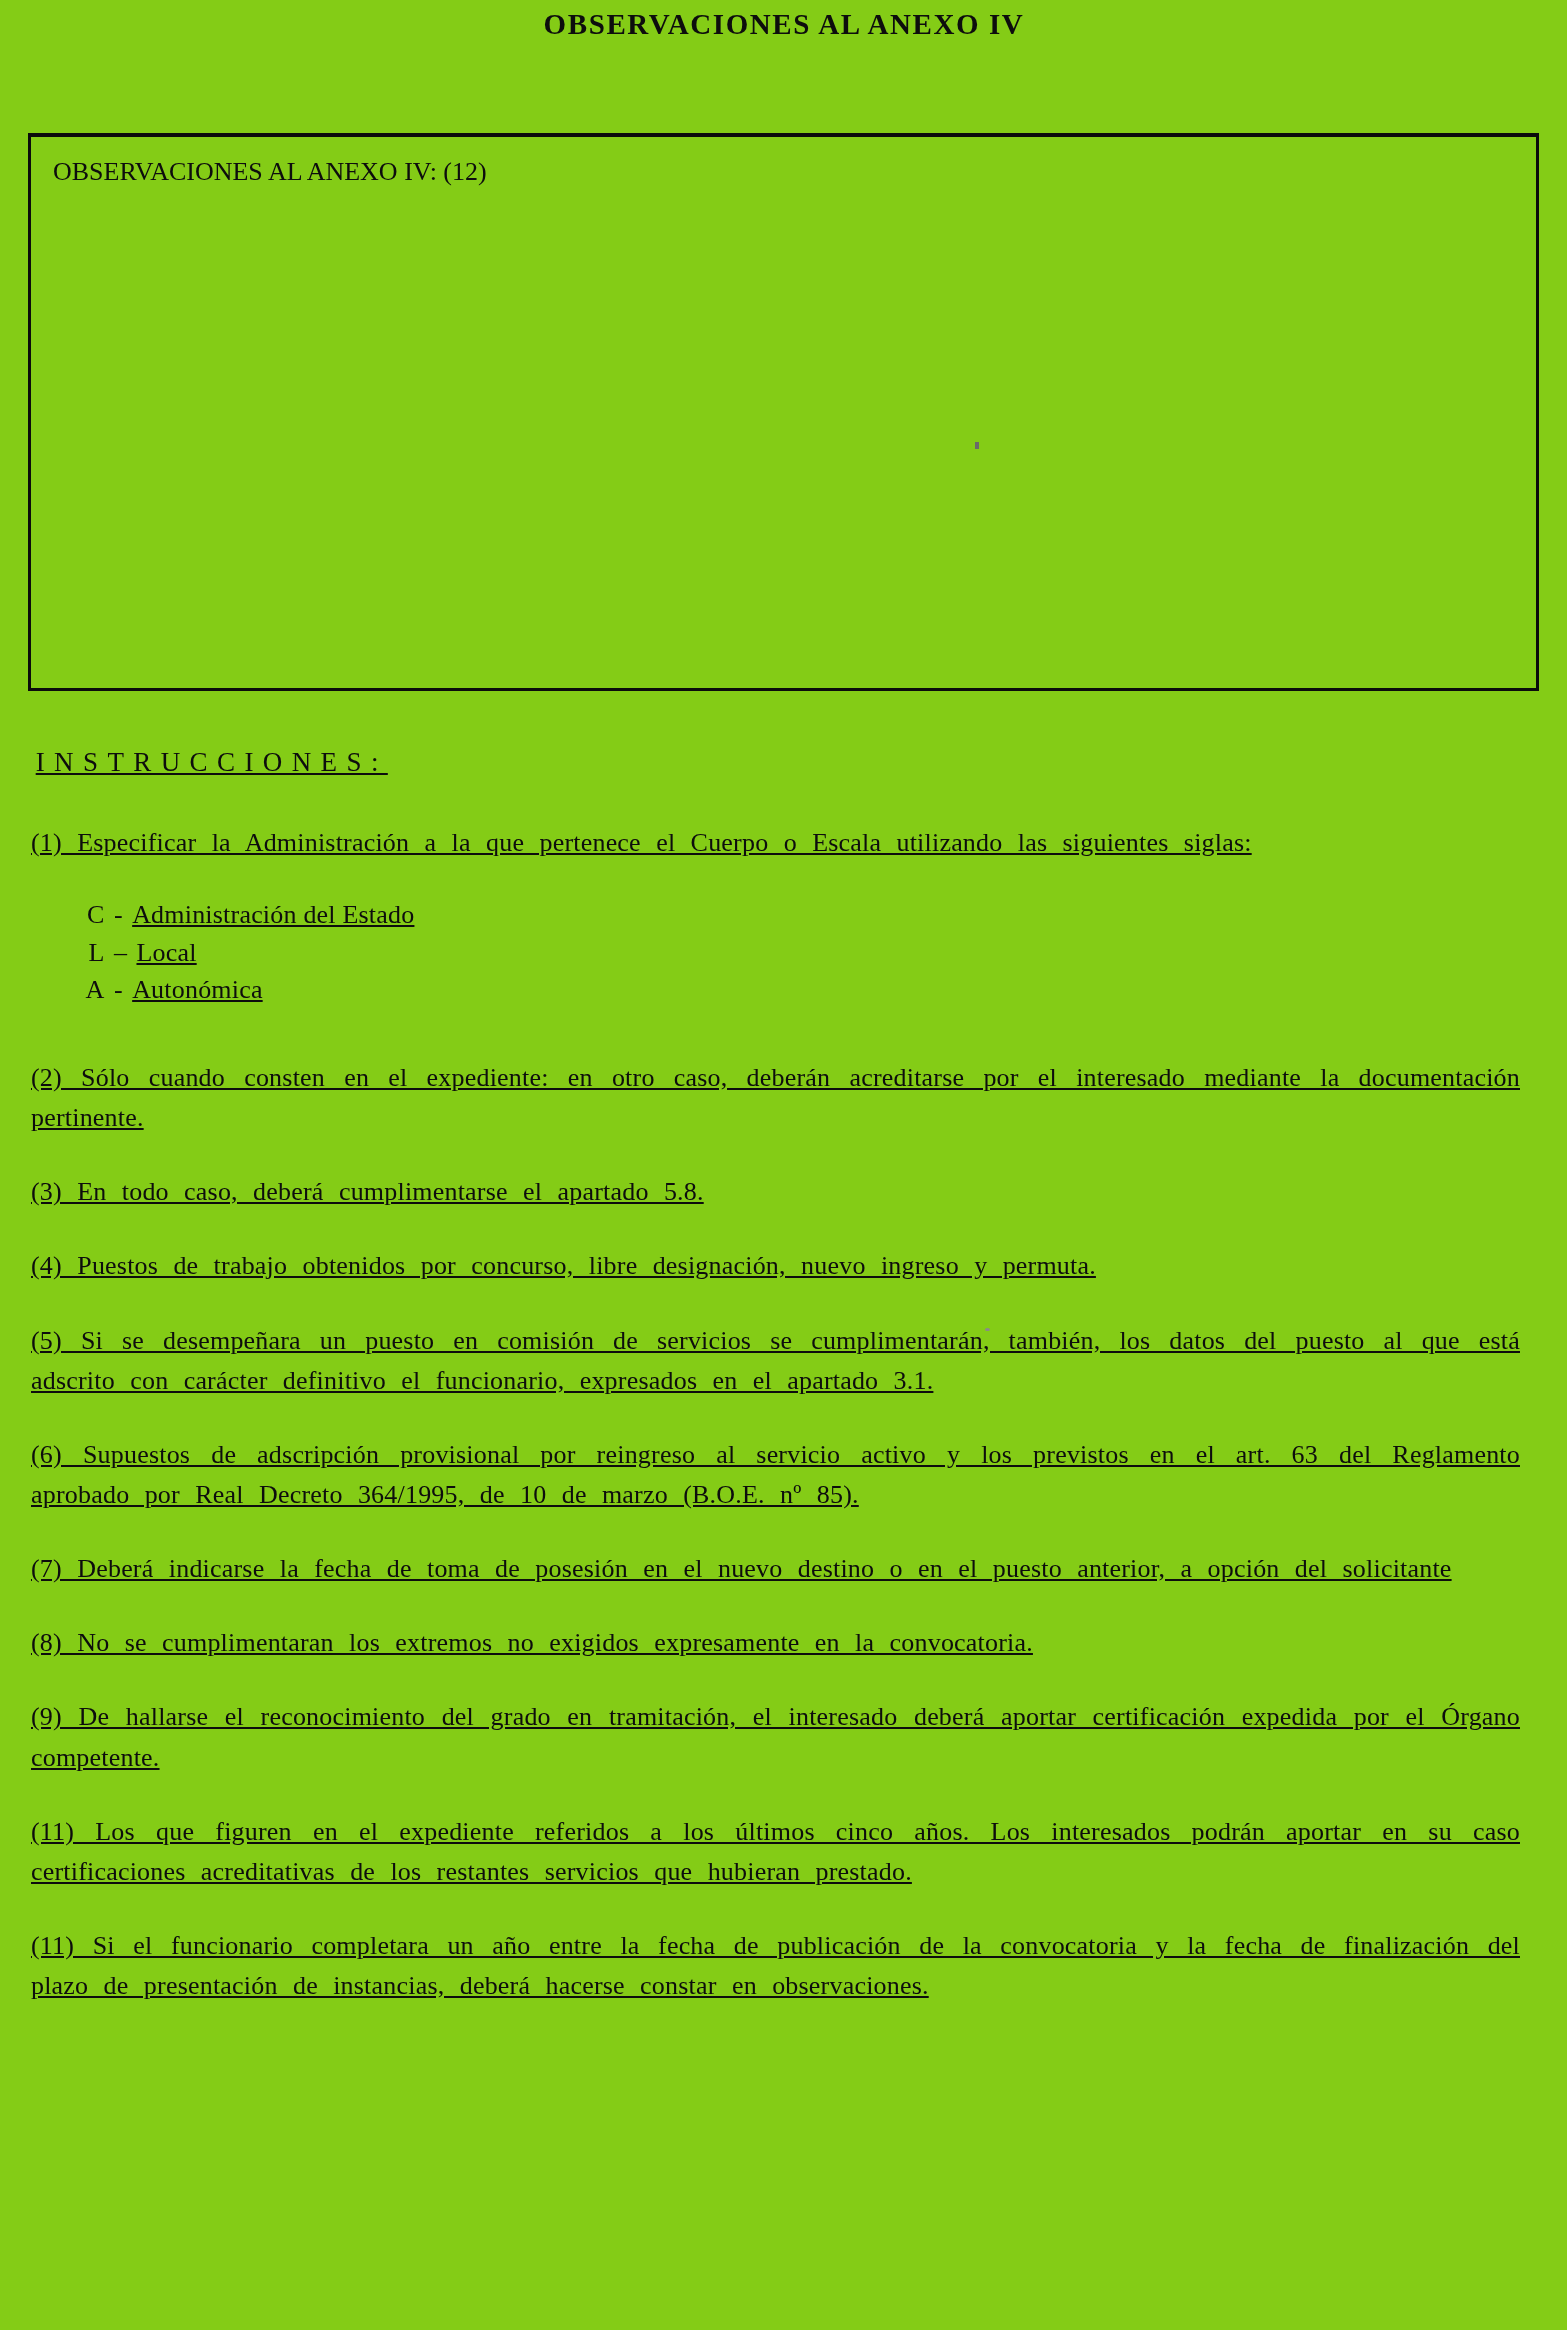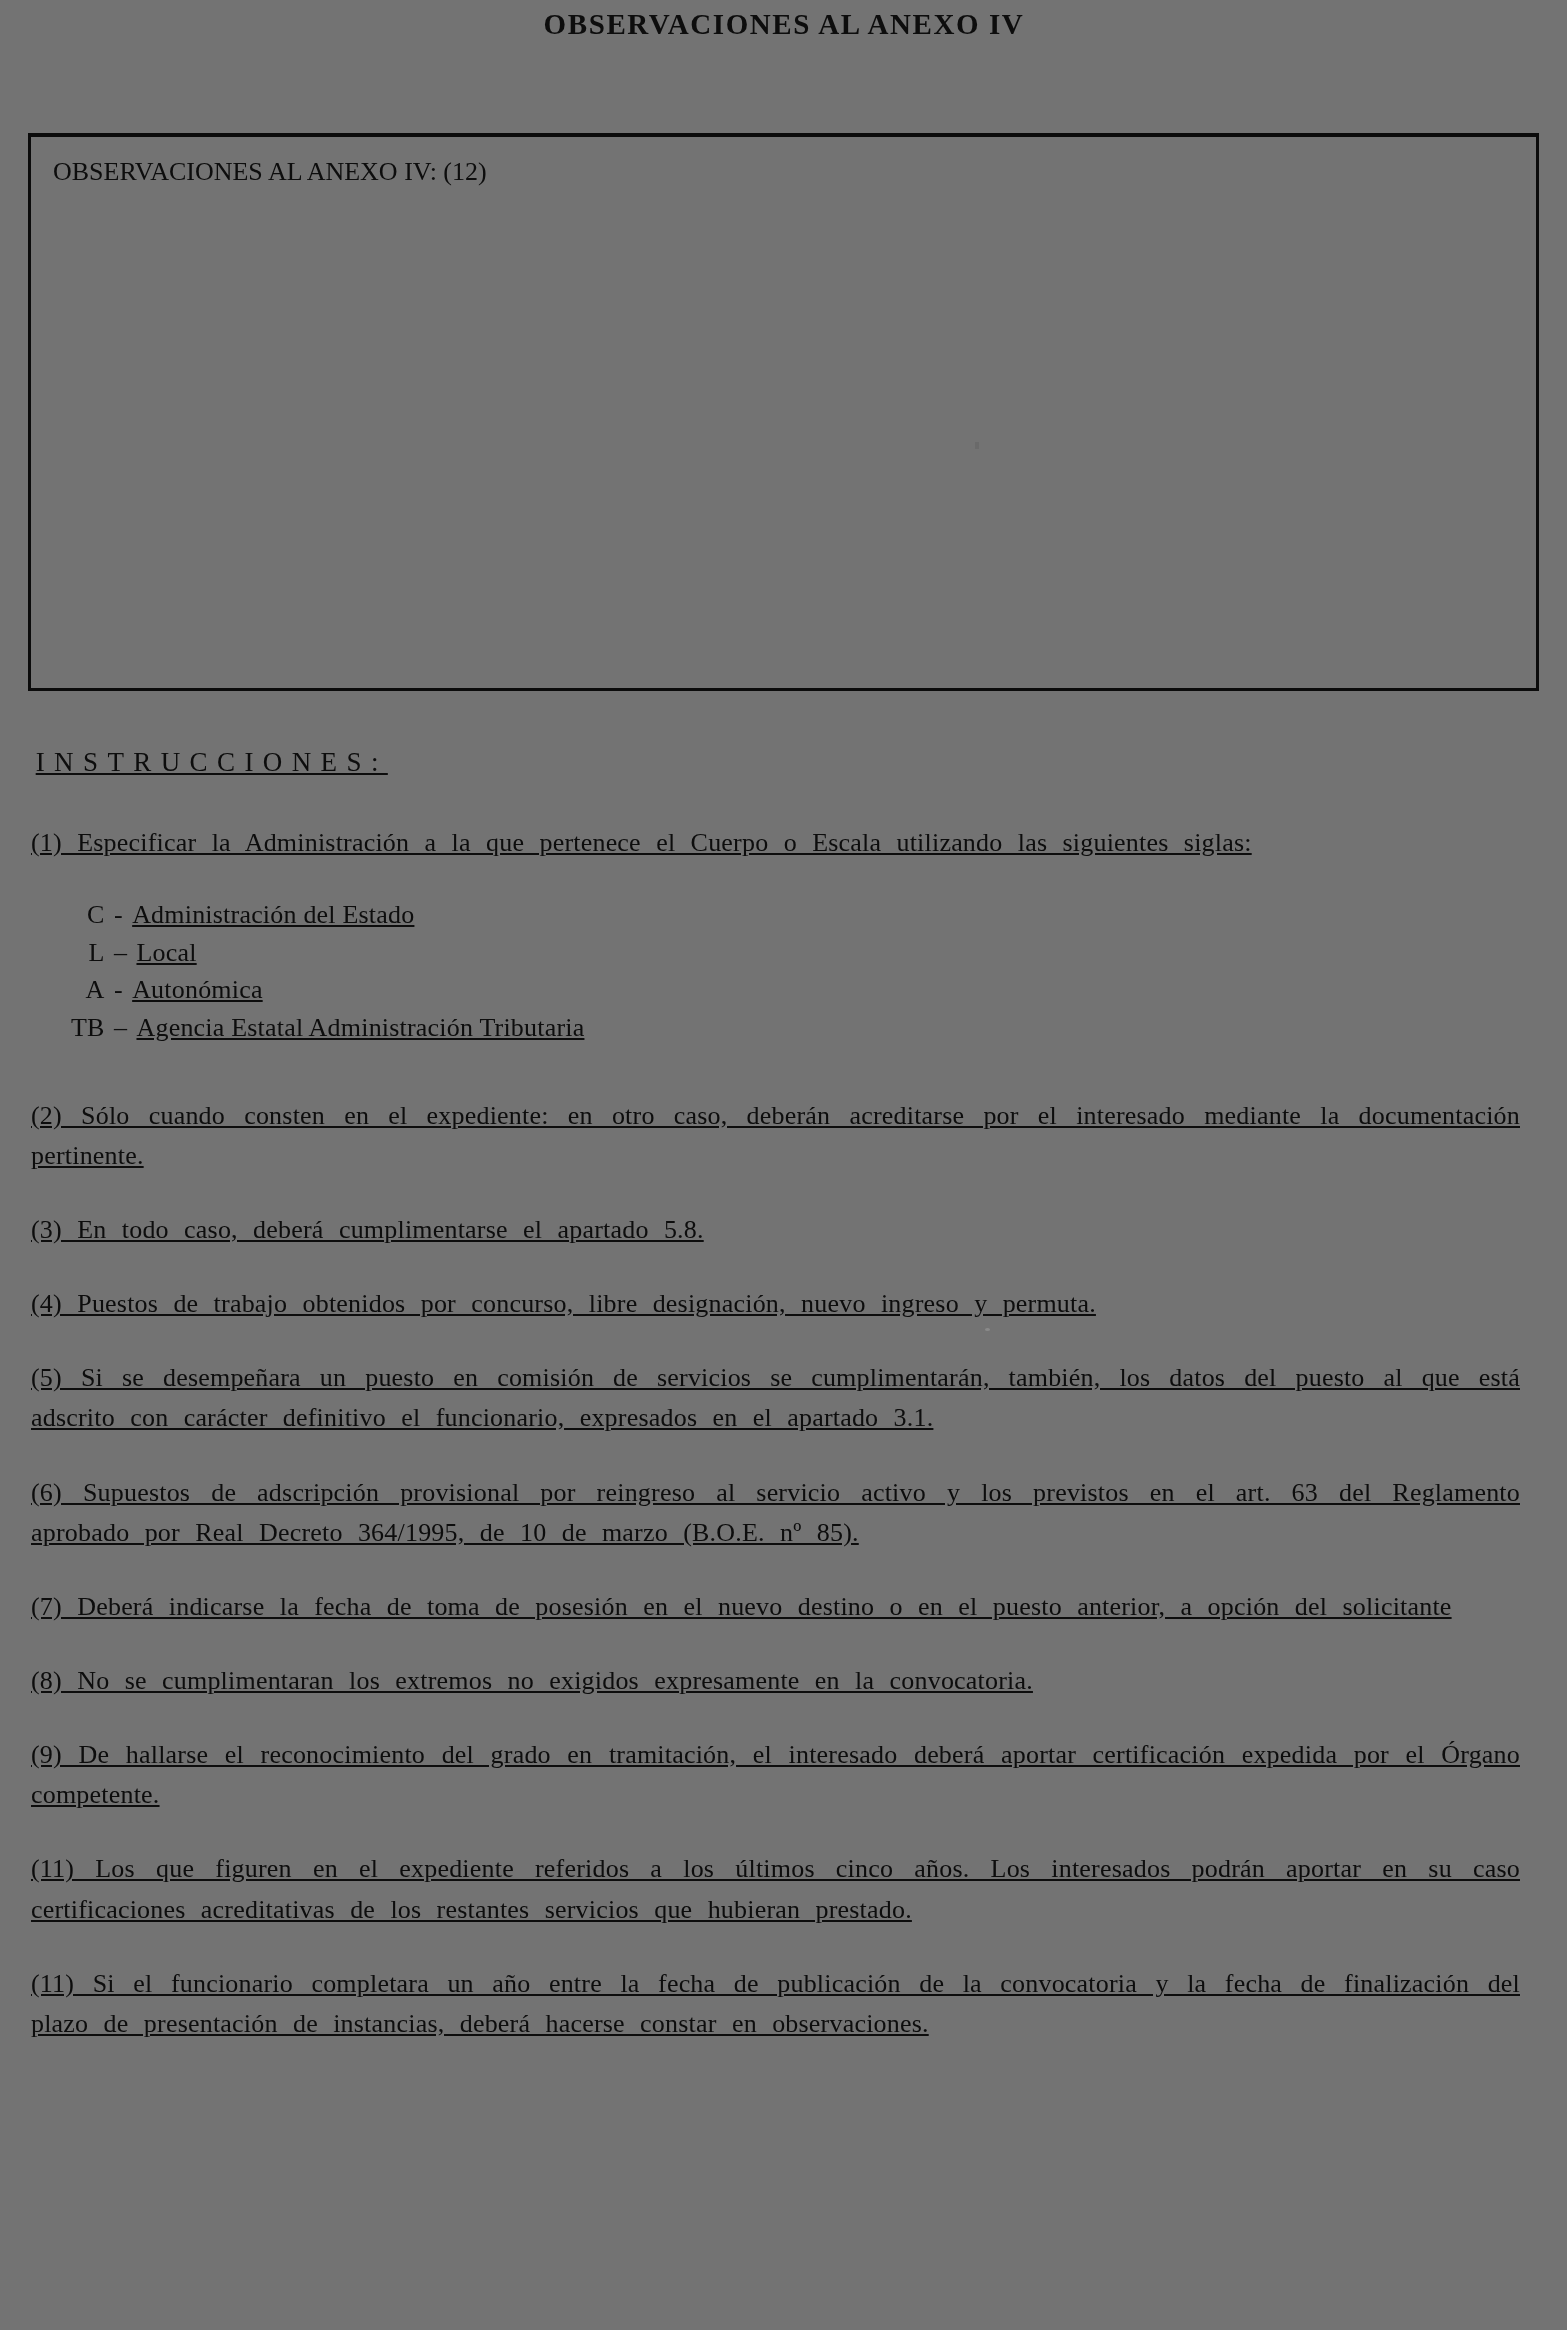--- a/index.html
+++ b/index.html
@@ -4,21 +4,21 @@
 <style>
   html, body {
     margin: 0;
     padding: 0;
     background: #ffffff;
   }
   .page {
     position: relative;
     width: 1568px;
     height: 2330px;
-    background: #737373;
+    background: #84cc16;
     color: #0d0d0d;
     font-family: "Liberation Serif", "DejaVu Serif", serif;
     overflow: hidden;
   }
   .doc-title {
     margin: 0;
     padding-top: 9.4px;
     text-align: center;
     font-size: 29px;
     font-weight: bold;
@@ -119,23 +119,20 @@
     <div class="siglas">
       <div class="sigla-row">
         <span class="sigla-code">C</span><span class="sigla-sep">-</span><span class="sigla-label">Administración del Estado</span>
       </div>
       <div class="sigla-row">
         <span class="sigla-code">L</span><span class="sigla-sep">–</span><span class="sigla-label">Local</span>
       </div>
       <div class="sigla-row">
         <span class="sigla-code">A</span><span class="sigla-sep">-</span><span class="sigla-label">Autonómica</span>
       </div>
-      <div class="sigla-row">
-        <span class="sigla-code">TB</span><span class="sigla-sep">–</span><span class="sigla-label">Agencia Estatal Administración Tributaria</span>
-      </div>
     </div>
 
     <p class="para">(2) Sólo cuando consten en el expediente: en otro caso, deberán acreditarse por el interesado mediante la documentación pertinente.</p>
     <p class="para">(3) En todo caso, deberá cumplimentarse el apartado 5.8.</p>
     <p class="para">(4) Puestos de trabajo obtenidos por concurso, libre designación, nuevo ingreso y permuta.</p>
     <p class="para">(5) Si se desempeñara un puesto en comisión de servicios se cumplimentarán, también, los datos del puesto al que está adscrito con carácter definitivo el funcionario, expresados en el apartado 3.1.</p>
     <p class="para">(6) Supuestos de adscripción provisional por reingreso al servicio activo y los previstos en el art. 63 del Reglamento aprobado por Real Decreto 364/1995, de 10 de marzo (B.O.E. nº 85).</p>
     <p class="para">(7) Deberá indicarse la fecha de toma de posesión en el nuevo destino o en el puesto anterior, a opción del solicitante</p>
     <p class="para">(8) No se cumplimentaran los extremos no exigidos expresamente en la convocatoria.</p>
     <p class="para">(9) De hallarse el reconocimiento del grado en tramitación, el interesado deberá aportar certificación expedida por el Órgano competente.</p>

